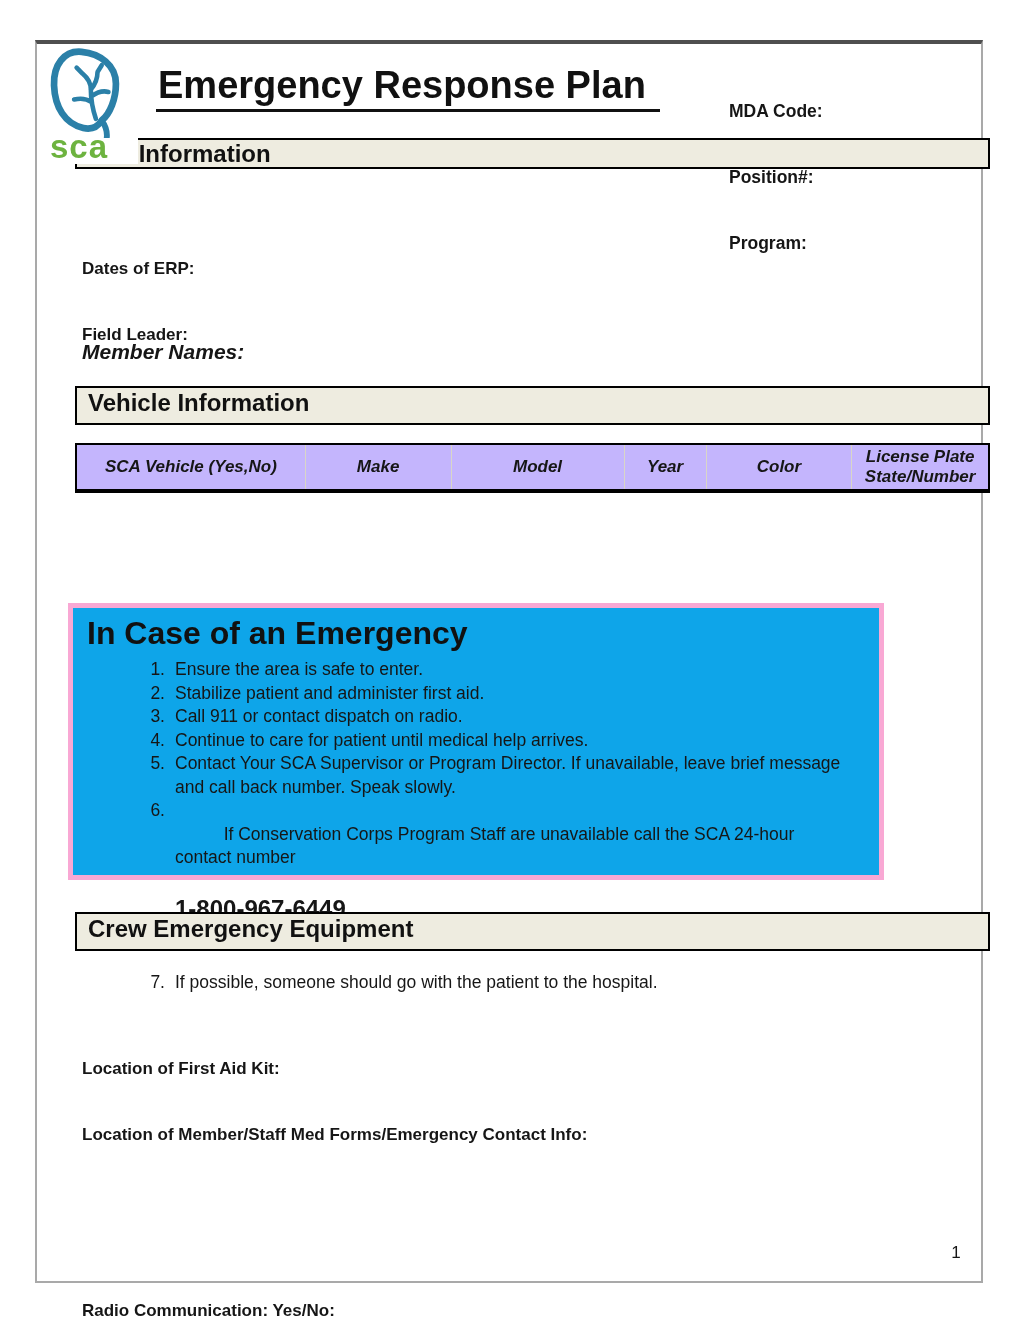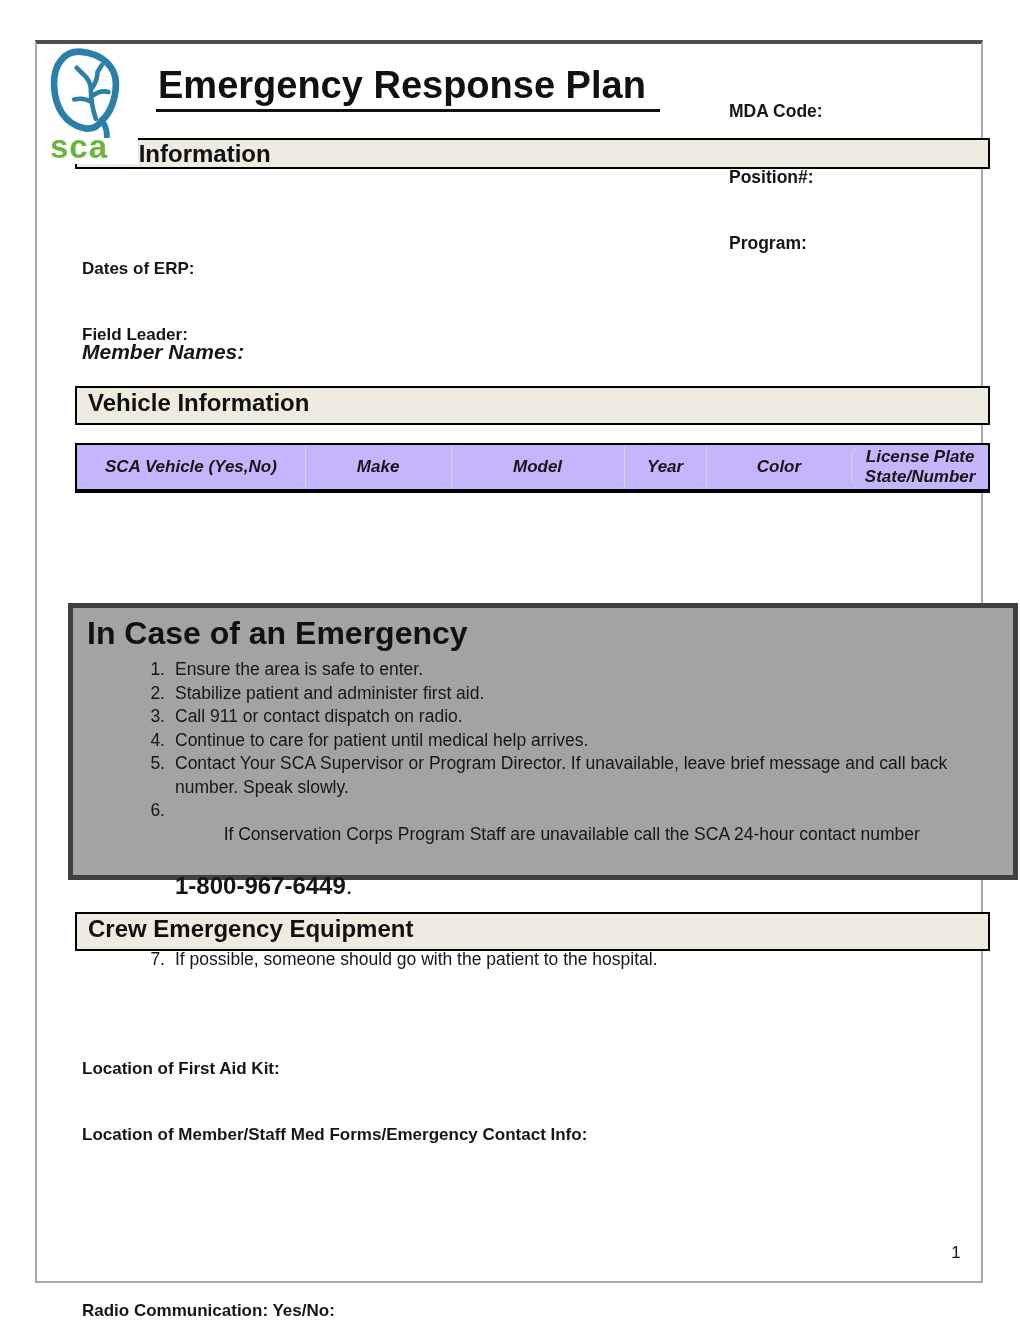--- a/index.html
+++ b/index.html
@@ -32,24 +32,24 @@
   .site-fields .lbl{font-weight:bold;text-align:right;}
   .site-fields .note{font-style:italic;}
   .member{left:82px;top:340px;font-size:21px;font-weight:bold;font-style:italic;}
 
   
   .vtable{left:75px;top:443px;width:915px;height:50px;box-sizing:border-box;display:flex;
     background:#c4b5fd;border:2px solid #000;border-bottom:4px solid #000;}
   .vcell{display:flex;align-items:center;justify-content:center;text-align:center;
     font-size:17px;font-weight:bold;font-style:italic;line-height:1.2;padding:2px 4px;box-sizing:border-box;}
   .vcell + .vcell{border-left:1px solid #d9d6c7;}
-  .c1{width:25%;} .c2{width:16%;} .c3{width:19%;} .c4{width:9%;} .c5{width:16%;} .c6{width:15%;border-radius:13px;}
+  .c1{width:25%;} .c2{width:16%;} .c3{width:19%;} .c4{width:9%;} .c5{width:16%;} .c6{width:15%;}
 
   
-  .redbox{left:68px;top:603px;width:950px;height:277px;box-sizing:border-box;border:5px solid #404040;background:#a3a3a3;}
+  .redbox{left:68px;top:603px;width:816px;height:277px;box-sizing:border-box;border:5px solid #f9a8d4;background:#0ea5e9;}
   .redbox h2{margin:7px 0 6px 14px;font-size:32px;font-weight:bold;color:#111;}
   .steps{margin-left:66px;margin-right:28px;}
   .step{display:flex;font-size:17.5px;line-height:23.5px;}
   .step .num{width:26px;text-align:right;margin-right:10px;flex:none;}
   .step .txt{flex:1;white-space:pre-wrap;}
   .phone-line{font-size:24px;line-height:31px;}
   .phone{font-weight:bold;}
 
   
   .equip{left:82px;top:970px;font-size:17px;line-height:22px;white-space:pre-wrap;}

